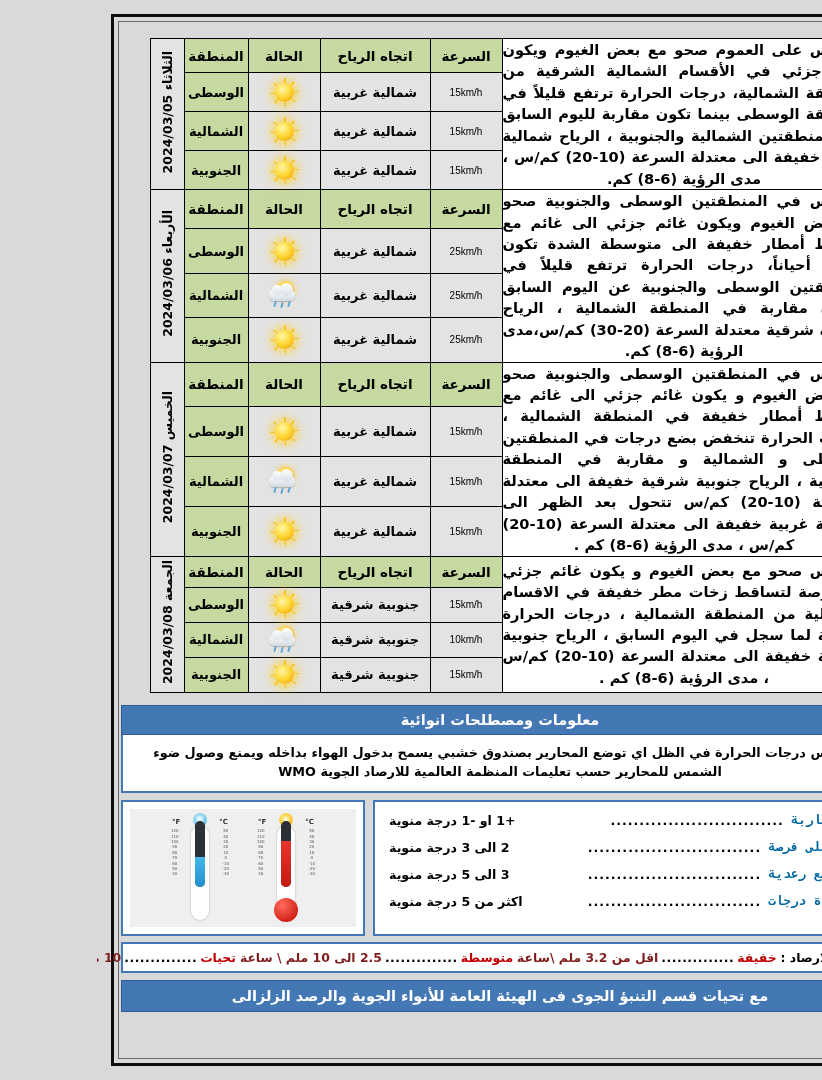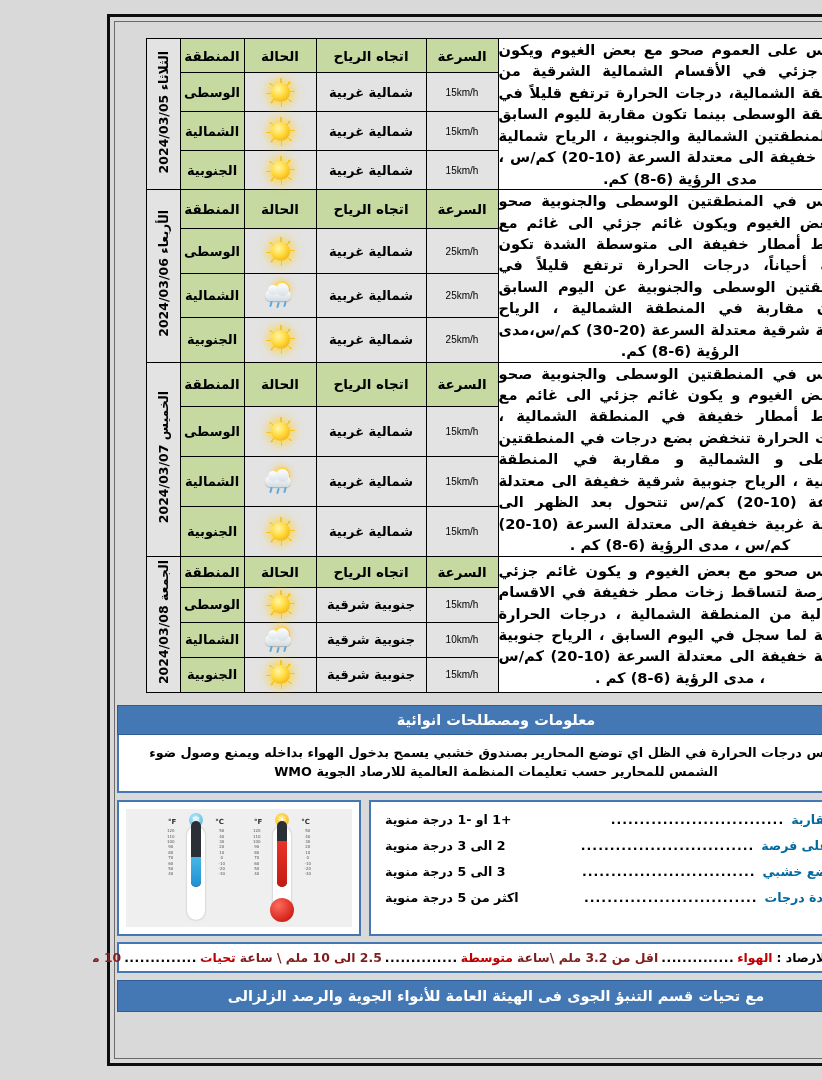--- a/index.html
+++ b/index.html
@@ -268,21 +268,21 @@
     margin: 0 0 11px 0;
     white-space: nowrap;
   }
   .term-row:last-child { margin-bottom: 0; }
   .term-bullet {
     font-size: 15px;
     line-height: 1;
     margin-left: 9px;
     color: #000;
   }
-  .term-name { color: #0369a1; margin-left: 4px; }
+  .term-name { color: #0369a1; margin-left: 4px; font-family: Liberation Mono, monospace; }
   .term-dots {
     flex: 1 1 auto;
     overflow: hidden;
     margin: 0 3px;
     color: #000;
     letter-spacing: 1px;
   }
   .term-val { color: #000; direction: rtl; }
 
   .thermo-box {
@@ -580,21 +580,21 @@
                 <span class="term-val">+1 او -1 درجة منوية</span>
               </div>
               <div class="term-row">
                 <span class="term-bullet">•</span>
                 <span class="term-name">اعلى فرصة</span>
                 <span class="term-dots">..............................</span>
                 <span class="term-val">2  الى  3 درجة منوية</span>
               </div>
               <div class="term-row">
                 <span class="term-bullet">•</span>
-                <span class="term-name">بضع خشبي</span>
+                <span class="term-name">بضع رعدية</span>
                 <span class="term-dots">..............................</span>
                 <span class="term-val">3  الى  5 درجة منوية</span>
               </div>
               <div class="term-row">
                 <span class="term-bullet">•</span>
                 <span class="term-name">عدة درجات</span>
                 <span class="term-dots">..............................</span>
                 <span class="term-val">اكثر من  5 درجة منوية</span>
               </div>
             </div>
@@ -668,21 +668,21 @@
             </div>
             <div class="th-bulb"></div>
           </div>
 
         </div>
       </div>
     </div>
 
     <div class="rain-line">
       <div id="rain-levels" style="display:contents"><span class="rain-seg">شدة للارصاد :</span><span class="rain-seg">
-              <span class="rain-lbl">الهواء</span>
+              <span class="rain-lbl">خفيفة</span>
               <span class="rain-dots">..............</span>
               <span class="rain-val">اقل من 3.2  ملم \ساعة</span>
             </span><span class="rain-seg">
               <span class="rain-lbl">متوسطة</span>
               <span class="rain-dots">..............</span>
               <span class="rain-val">2.5 الى 10 ملم \ ساعة</span>
             </span><span class="rain-seg">
               <span class="rain-lbl">تحيات</span>
               <span class="rain-dots">..............</span>
               <span class="rain-val">10 ملم\ساعة اواكثر</span>

